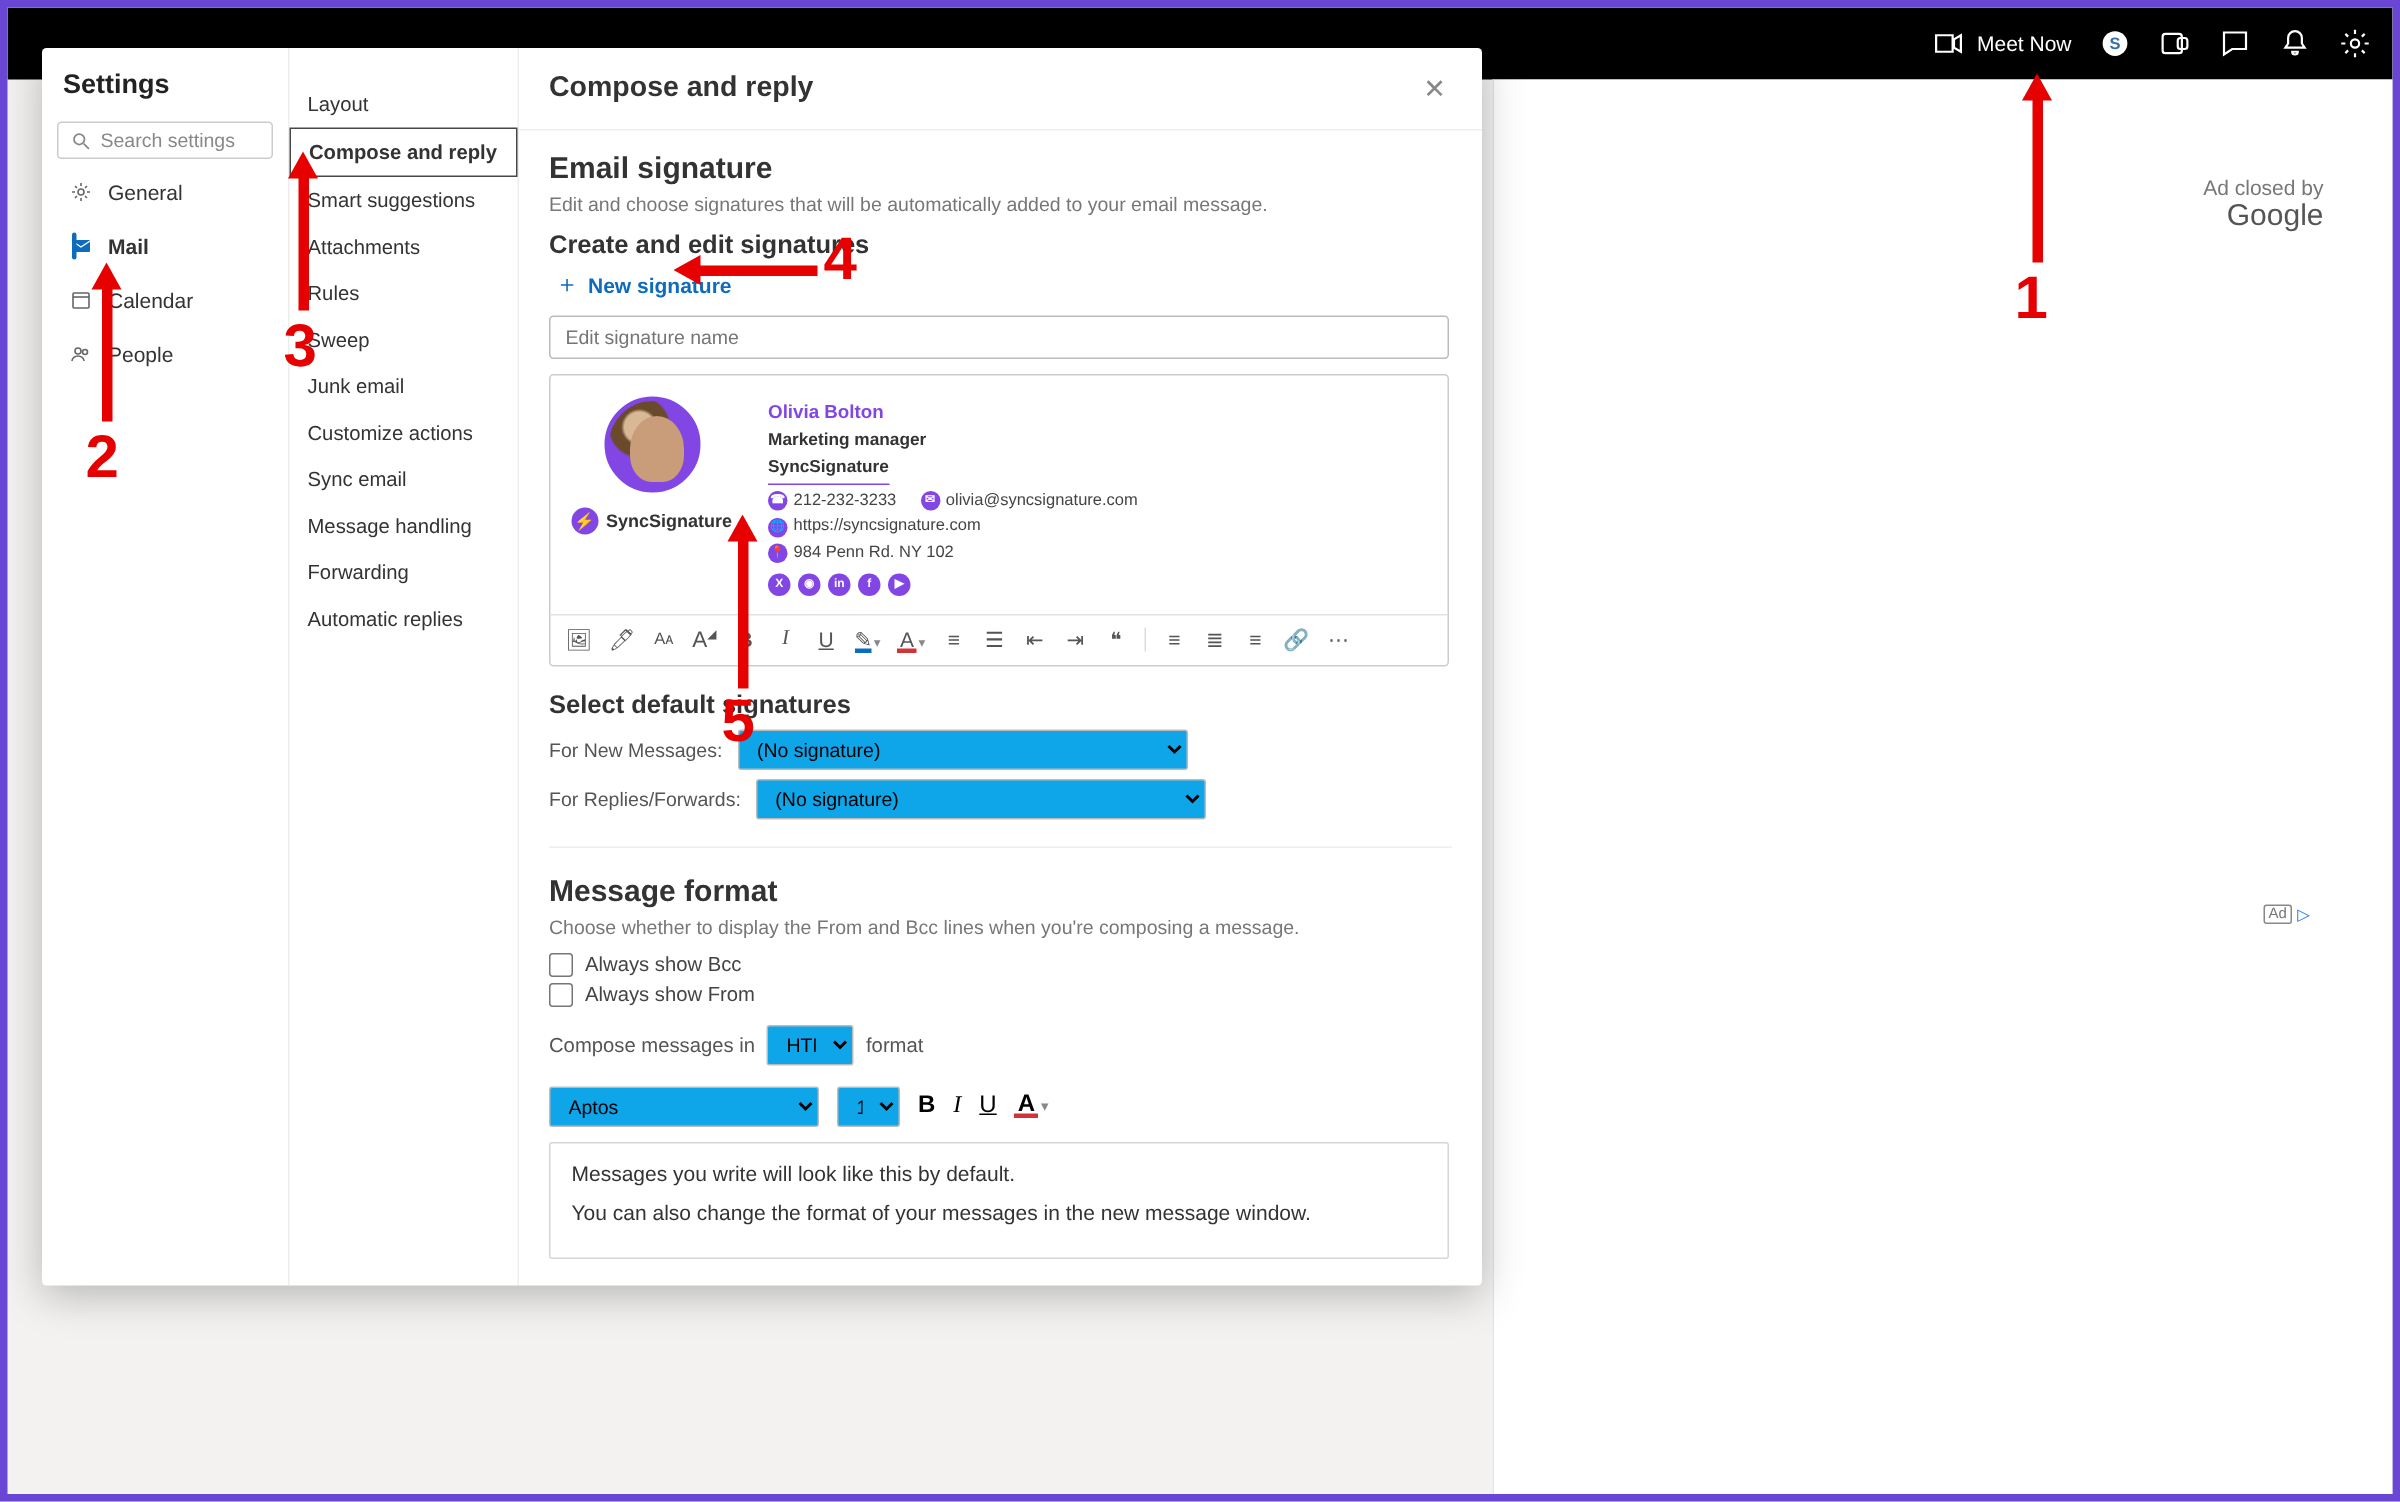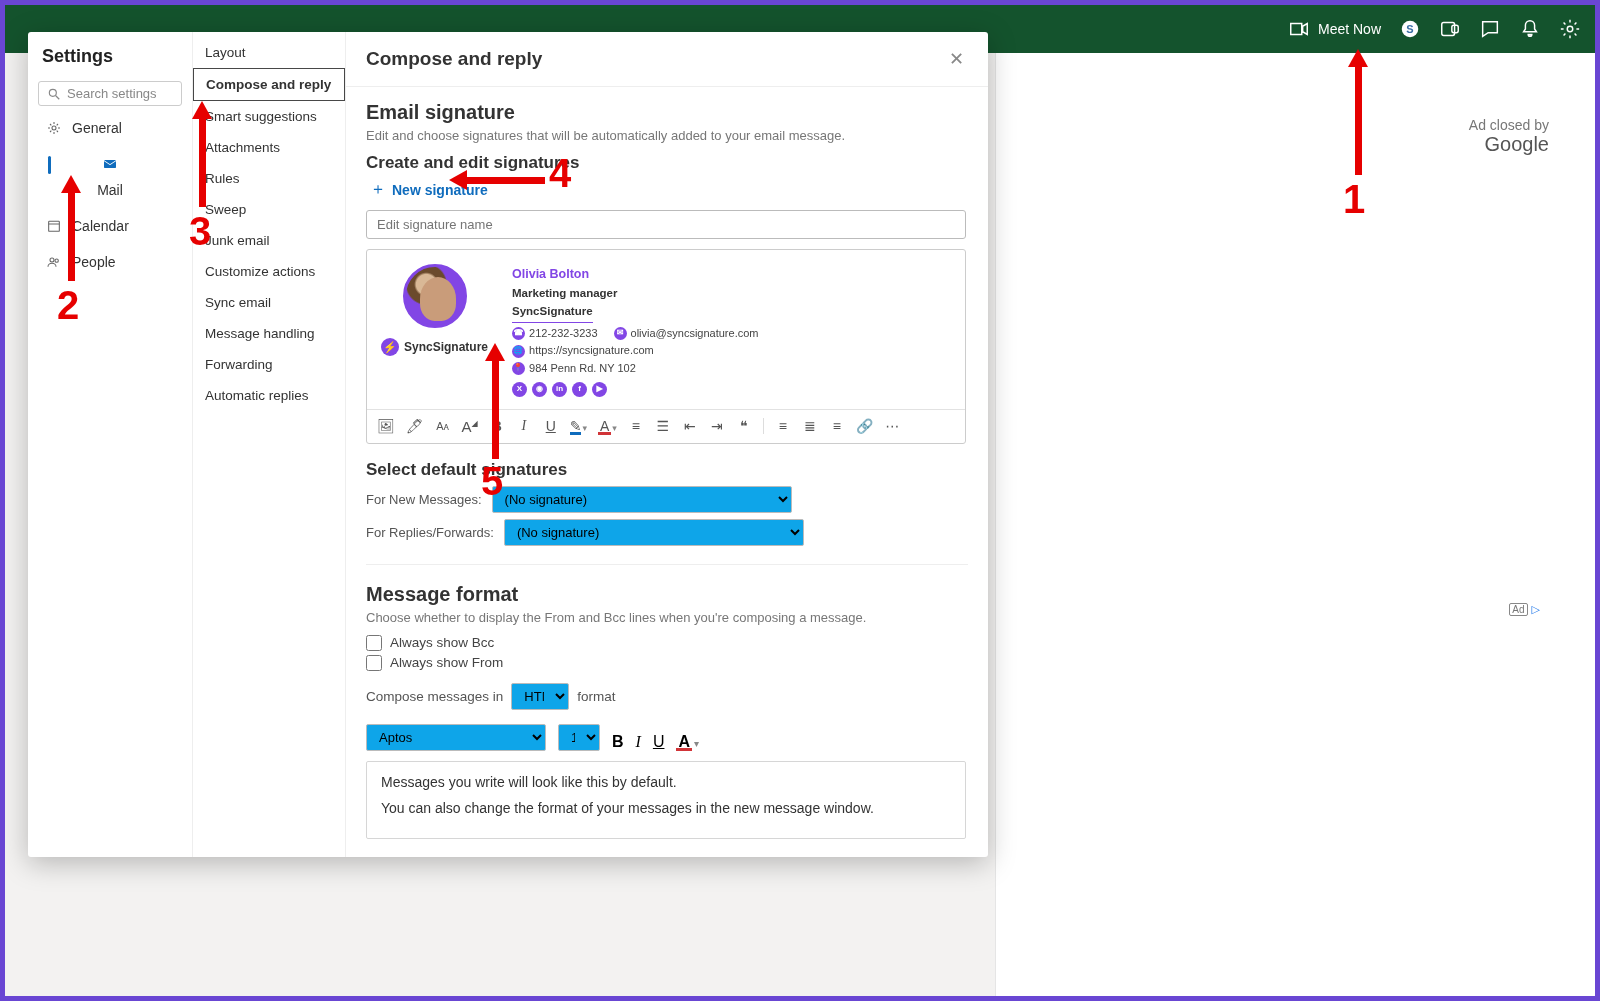--- a/index.html
+++ b/index.html
@@ -7,21 +7,21 @@
     width: 1600px;
     height: 1001px;
     border: 5px solid #6946d3;
     position: relative;
     background: #f3f2f1;
     overflow: hidden;
   }
   
   .topbar {
     height: 48px;
-    background: #14532d;
+    background: #000000;
     display: flex;
     align-items: center;
     justify-content: flex-end;
     padding: 0 14px;
     color: #fff;
     gap: 18px;
     font-size: 14px;
   }
   .topbar .icon { width: 22px; height: 22px; display: flex; align-items:center; justify-content:center; fill:#fff; color:#fff; cursor:pointer; }
   .topbar .meet { display:flex; align-items:center; gap:8px; cursor:pointer; }
@@ -87,38 +87,38 @@
     display:flex;
     align-items:center;
     gap:10px;
     padding:6px 8px;
     font-size:14px;
     color:#333;
     cursor:pointer;
     border-radius:3px;
   }
   .cat-item svg { width:16px; height:16px; fill:#666; }
-  .cat-item.active { font-weight:400;flex-direction:column; }
+  .cat-item.active { font-weight:700; }
   .cat-item.active svg { fill:#0f6cbd; }
   .cat-item.active::before {
     content:"";
     position:absolute;
     left:10px;
     width:3px;
     height:18px;
     background:#0f6cbd;
     border-radius:2px;
   }
   .cat-item { position:relative; }
 
   
   .col2 {
     width:153px;
     border-right:1px solid #eee;
-    padding-top:5px;
+    padding-top:22px;
     display:flex;
     flex-direction:column;
   }
   .sub-item {
     padding:8px 12px;
     font-size:13.5px;
     color:#333;
     cursor:pointer;
   }
   .sub-item.active {
@@ -255,21 +255,21 @@
   .sel-row select { width:300px; }
 
   hr.div { border:none; border-top:1px solid #eee; margin:18px 0; }
 
   .chk-row { display:flex; align-items:center; gap:8px; font-size:13.5px; color:#444; margin:4px 0; }
   .chk-row input { width:16px; height:16px; cursor:pointer; }
 
   .compose-row { display:flex; align-items:center; gap:8px; font-size:13.5px; color:#555; margin-top:12px; }
   .cm-select { width:58px; }
 
-  .font-row { display:flex; align-items:flex-end; gap:12px; margin-top:14px; }
+  .font-row { display:flex; align-items:center; gap:12px; margin-top:14px; }
   .font-select { width:180px; }
   .size-select { width:42px; }
   .fmt-b { font-weight:700; cursor:pointer; }
   .fmt-i { font-style:italic; font-family:serif; cursor:pointer; }
   .fmt-u { text-decoration:underline; cursor:pointer; }
   .fmt-a { display:inline-flex; align-items:center; gap:2px; cursor:pointer; }
   .fmt-a .und { display:inline-block; border-bottom:3px solid #d13438; line-height:12px; font-weight:700; padding:0 2px; }
 
   .preview-box {
     border:1px solid #d6d6d6;

